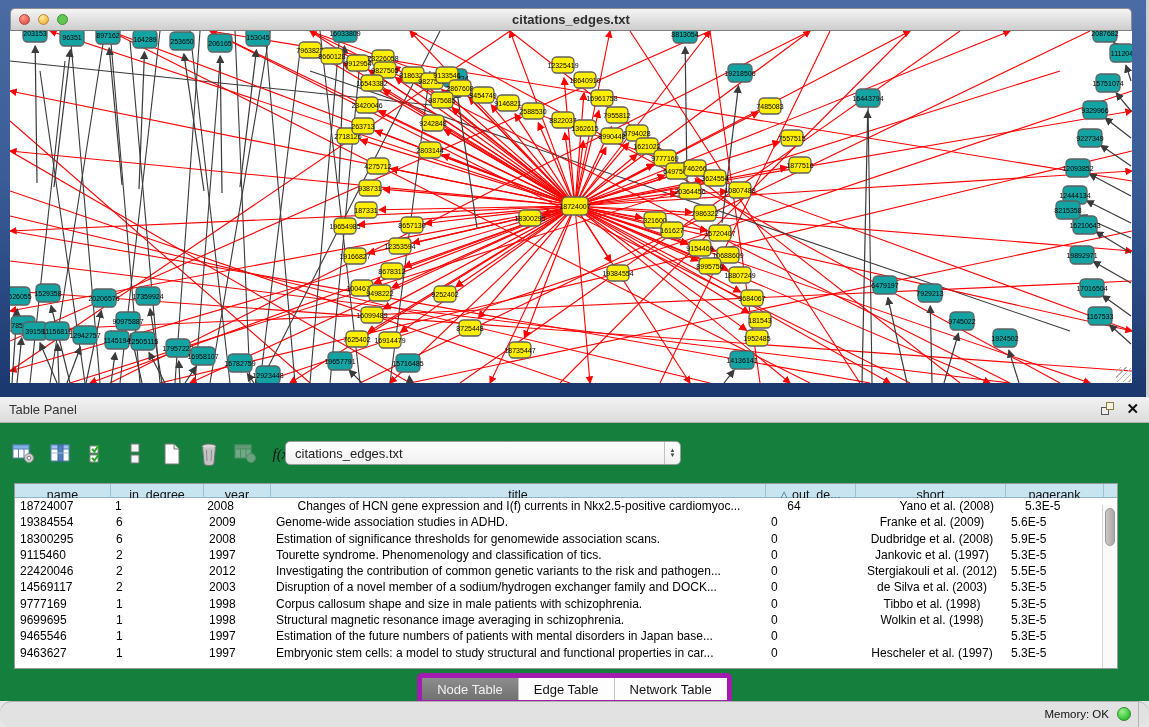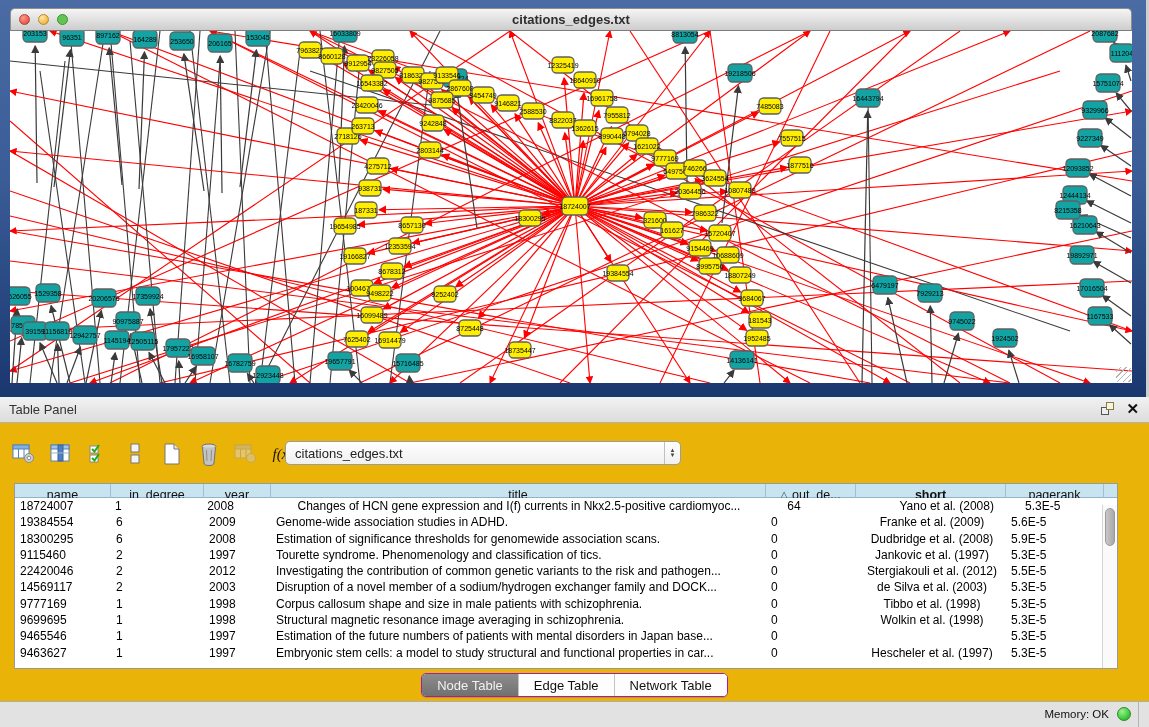--- a/index.html
+++ b/index.html
@@ -18,21 +18,21 @@
   .tl{width:11px;height:11px;border-radius:50%;margin-left:8px;display:inline-block;}
   .tl.red{background:radial-gradient(circle at 35% 30%,#ff9a8a,#ec6255 60%,#c94339);border:1px solid #b0443a;}
   .tl.yel{background:radial-gradient(circle at 35% 30%,#ffe9a8,#f5bf4f 60%,#d89c2b);border:1px solid #b8892f;}
   .tl.grn{background:radial-gradient(circle at 35% 30%,#b5f0a0,#61c554 60%,#3f9c34;);border:1px solid #3f8f36;background-color:#61c554;}
   #net-title{position:absolute;left:0;right:0;text-align:center;font-size:13px;font-weight:600;color:#2e2e2e;}
   #net-canvas{position:absolute;left:10px;top:31px;width:1122px;height:352px;background:#ffffff;overflow:hidden;}
   #grip{position:absolute;right:1px;bottom:1px;width:15px;height:15px;
     background:repeating-linear-gradient(135deg,transparent 0 3px,#b5b5b5 3px 4px);}
 
   
-  #tp{position:absolute;left:0;top:397px;width:1149px;height:304px;background:#eab308;}
+  #tp{position:absolute;left:0;top:397px;width:1149px;height:304px;background:#15803d;}
   #tp-titlebar{position:absolute;left:0;top:0;width:1149px;height:26px;
     background:linear-gradient(180deg,#f2f2f2,#dcdcdc);border-bottom:1px solid #b3b3b3;
     display:flex;align-items:center;}
   #tp-title{font-size:13px;color:#333;margin-left:9px;}
   #tp-icons{position:absolute;right:10px;top:4px;display:flex;gap:12px;align-items:center;}
   #float-icon{position:relative;width:13px;height:13px;}
   #float-icon .sq1{position:absolute;left:0;bottom:0;width:8px;height:8px;border:1.4px solid #555;background:#eee;}
   #float-icon .sq2{position:absolute;right:0;top:0;width:8px;height:8px;border:1.4px solid #8a7a40;background:#f7f3e2;}
   #close-icon{font-size:15px;font-weight:bold;color:#111;line-height:15px;cursor:default;}
 
@@ -54,30 +54,30 @@
   .hcell .sort{color:#1d5a7a;font-size:10px;margin-right:4px;}
   #tbl-body{position:relative;}
   .trow{display:flex;height:16.3px;background:#fff;}
   .tcell{font-size:12px;color:#000;line-height:16.3px;white-space:nowrap;overflow:hidden;padding:0 3px 0 5px;}
   #vscroll{position:absolute;right:0;top:21px;bottom:0;width:15px;background:#fafafa;border-left:1px solid #d5d5d5;}
   #vthumb{position:absolute;left:2px;top:3px;width:10px;height:38px;border-radius:5px;
     background:linear-gradient(90deg,#c9c9c9,#a8a8a8);border:1px solid #9a9a9a;}
 
   
   #tabs-row{position:absolute;left:0;top:276px;width:1149px;display:flex;justify-content:center;}
-  #seg{display:flex;border:1px solid #a21caf;border-radius:5px;overflow:hidden;background:#fff;
+  #seg{display:flex;border:5px solid #a21caf;border-radius:5px;overflow:hidden;background:#fff;
     box-shadow:0 1px 1px rgba(0,0,0,0.15);}
   .seg-btn{height:22px;padding:0 15px;font-size:13px;display:flex;align-items:center;background:#fdfdfd;
     color:#111;border:none;border-right:1px solid #c3c3c3;}
   .seg-btn:last-child{border-right:none;}
   .seg-btn.active{background:linear-gradient(180deg,#8d8d8d,#717171);color:#f2f2f2;}
 
   
   #statusbar{position:absolute;left:0;top:701px;width:1149px;height:26px;background:#e2e2e2;
-    border-top:1px solid #aeaeae;}
+    border-top:1px solid #aeaeae;border-radius:12px;}
   #mem-label{position:absolute;right:40px;top:6px;font-size:11.5px;color:#111;}
   #mem-dot{position:absolute;right:18px;top:5px;width:14px;height:14px;border-radius:50%;
     background:radial-gradient(circle at 35% 30%,#9ef08e,#3ecb3e 60%,#27a127);border:1px solid #2d8a2d;}
   #status-sep{position:absolute;right:10px;top:0;width:1px;height:26px;background:#b5b5b5;}
 
   svg text{font-family:"Liberation Sans",sans-serif;}
 </style>
 </head>
 <body>
 
@@ -848,21 +848,21 @@
           <div class="hcell" style="width: 67px;">
             <span>year</span>
           </div>
           <div class="hcell" style="width: 495px;">
             <span>title</span>
           </div>
           <div class="hcell" style="width: 90px;">
             <span class="sort">△</span>
             <span>out_de...</span>
           </div>
-          <div class="hcell" style="width: 150px; font-weight: bold;">
+          <div class="hcell" style="width: 150px;">
             <span>short</span>
           </div>
           <div class="hcell" style="width: 98px;">
             <span>pagerank</span>
           </div>
         </div>
       <div id="tbl-body">
           <div class="trow">
             <div class="tcell" style="width: 96px; text-align: left;">18724007</div>
             <div class="tcell" style="width: 93px; text-align: left;">1</div>

